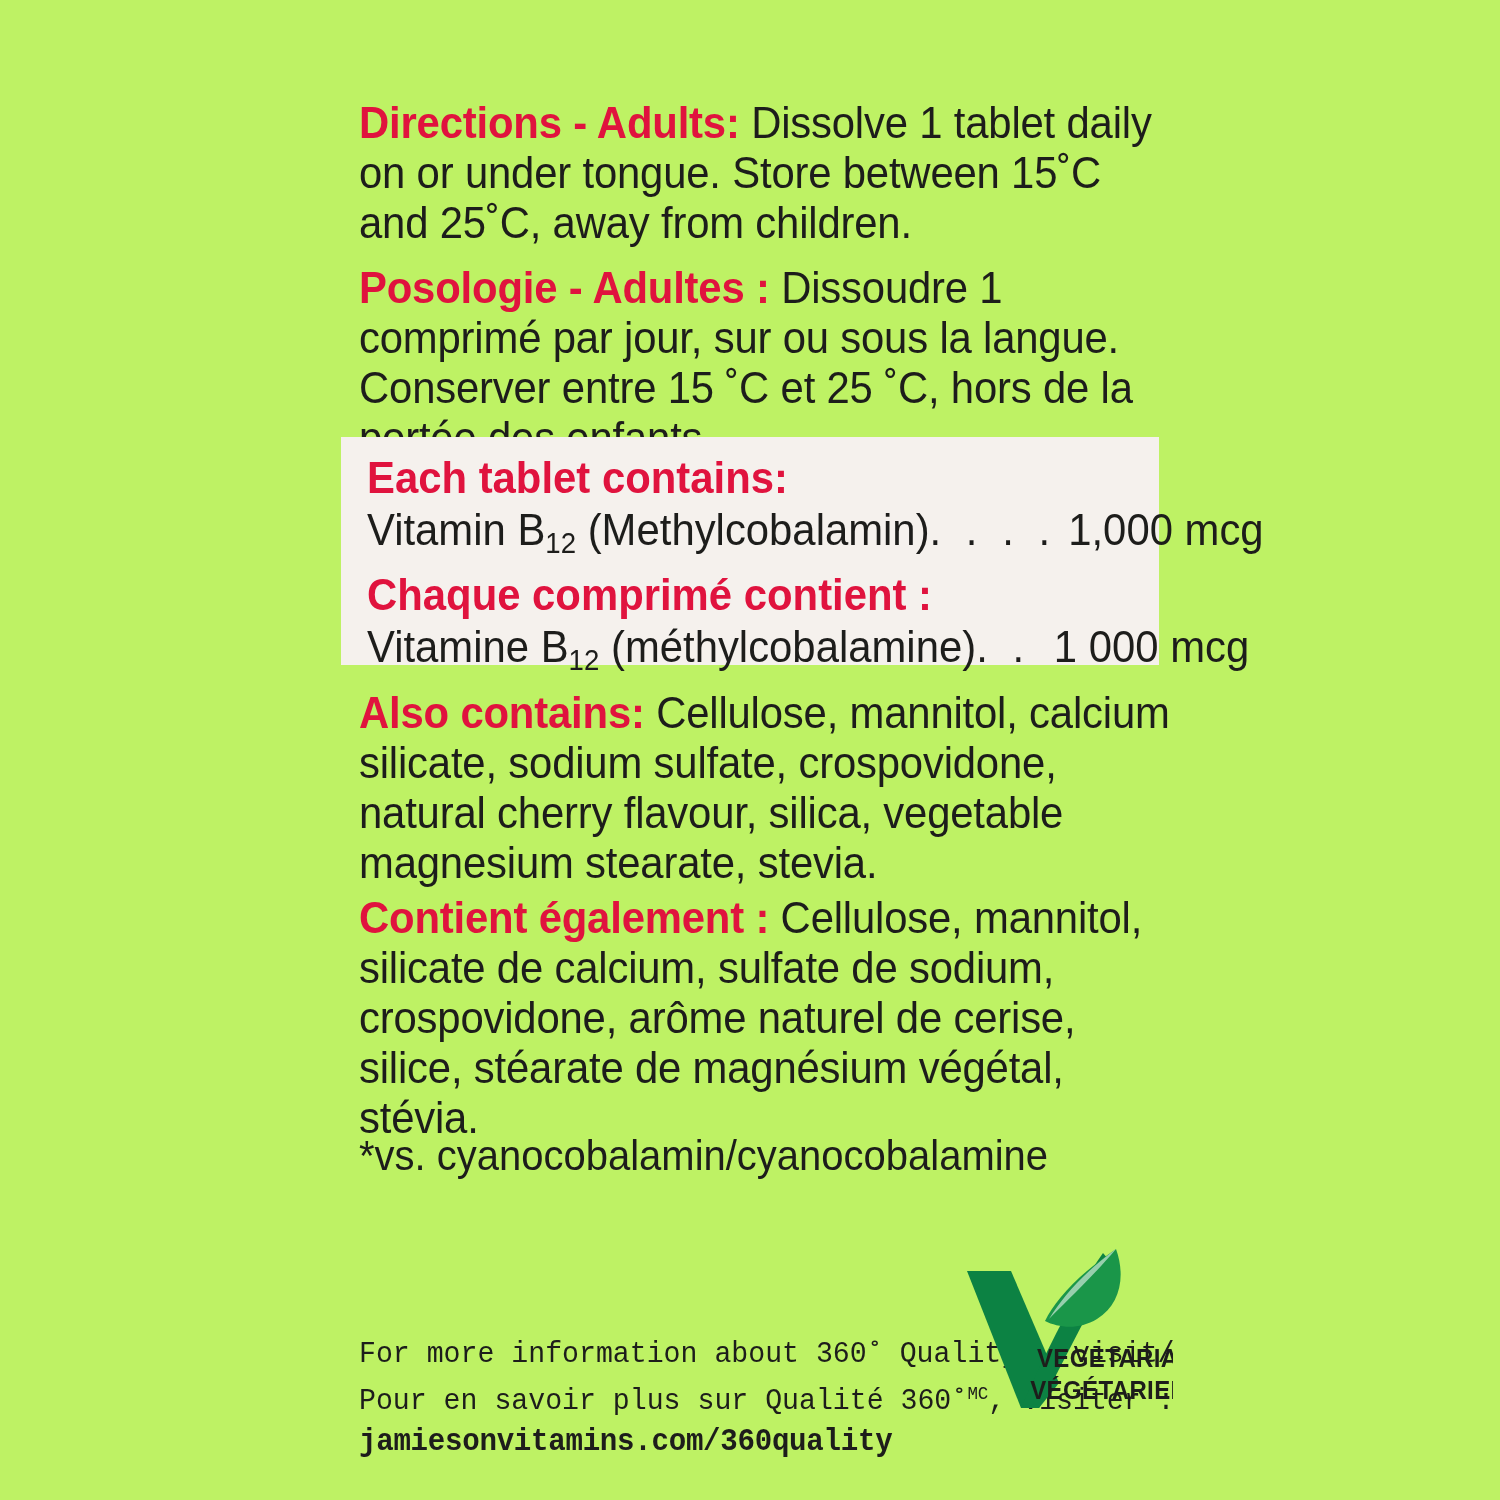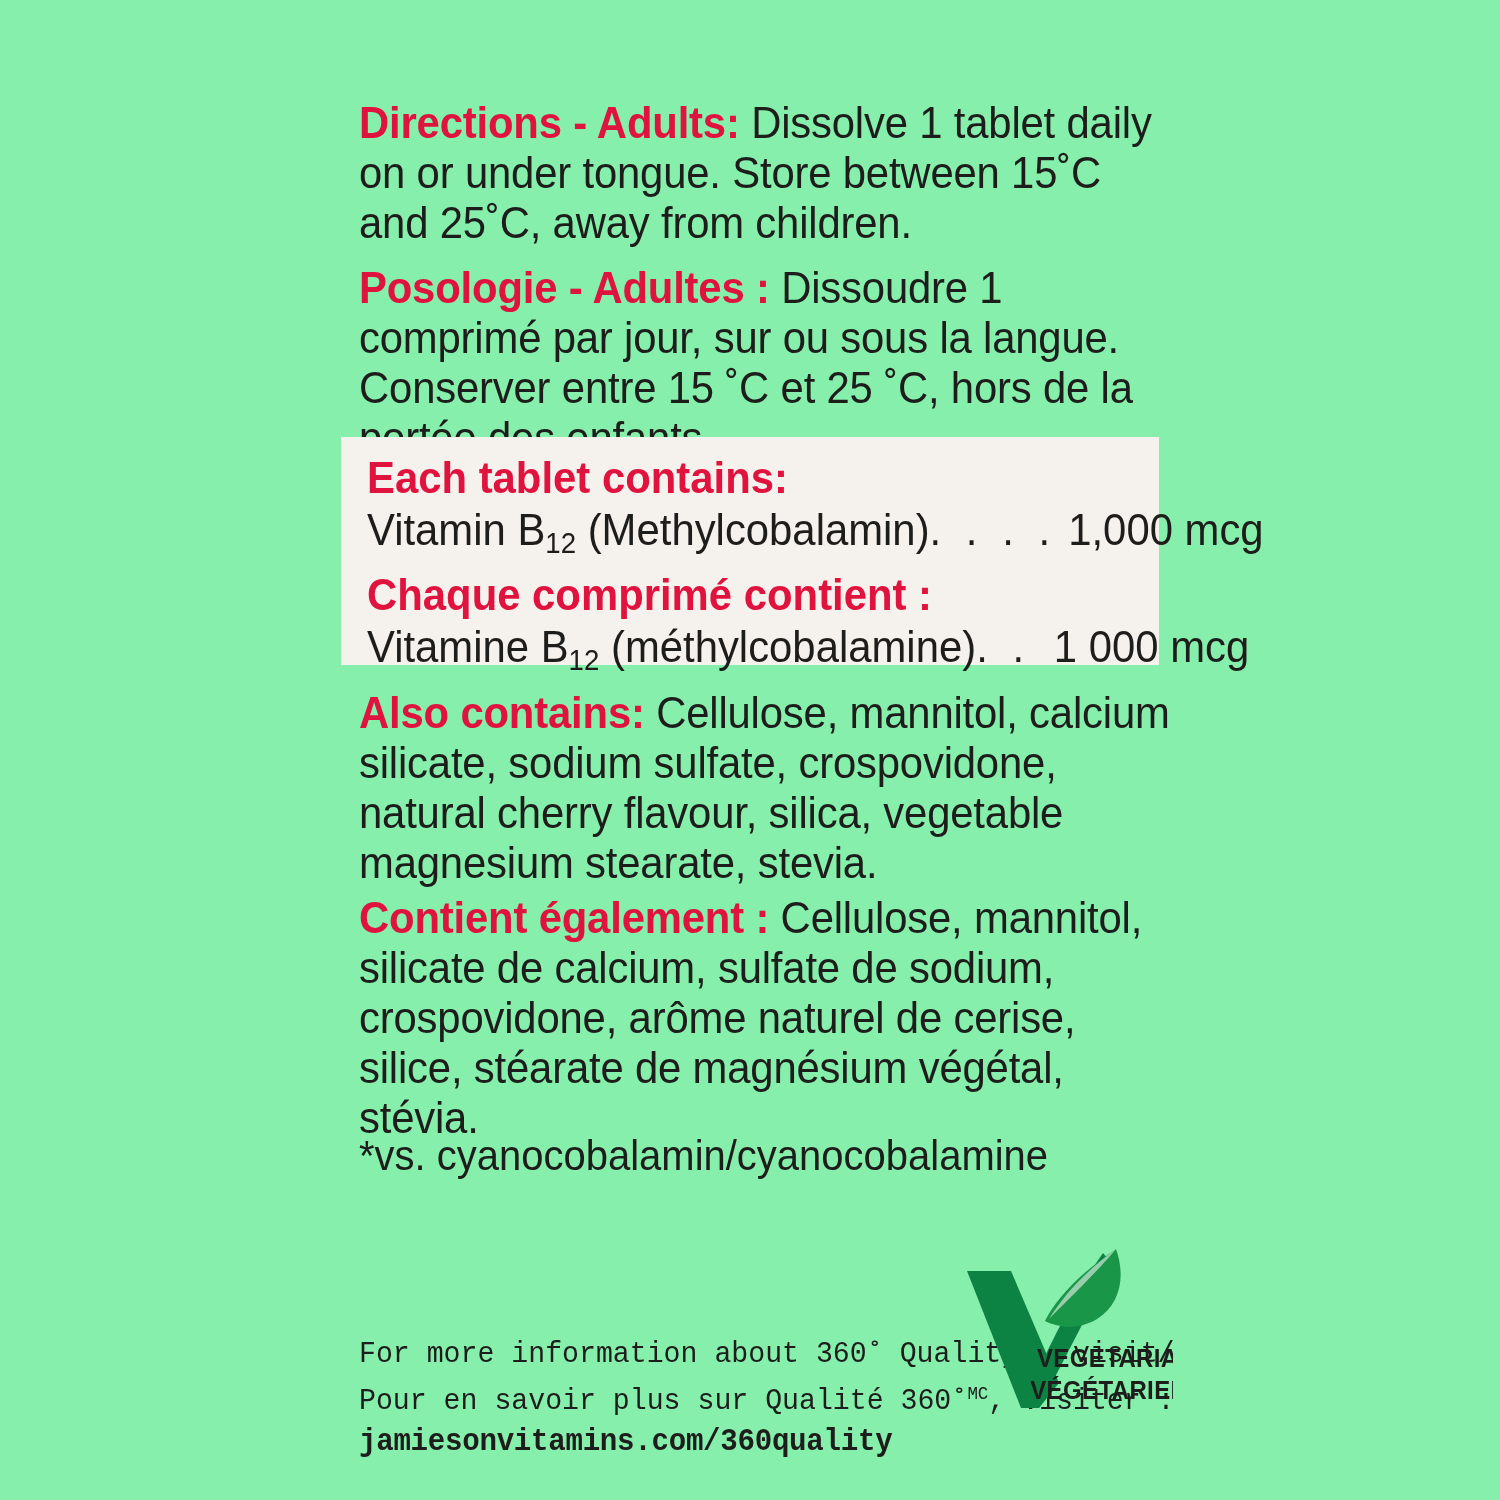--- a/index.html
+++ b/index.html
@@ -14,21 +14,21 @@
     color: #1a1a1a;
     overflow: hidden;
   }
 
   .label-panel {
     position: absolute;
     left: 0;
     top: 0;
     width: 1500px;
     height: 1500px;
-    background: #86efac;
+    background: #bef264;
   }
 
   
   .col {
     position: absolute;
     left: 359px;
     width: 800px;
   }
 
   .para {

